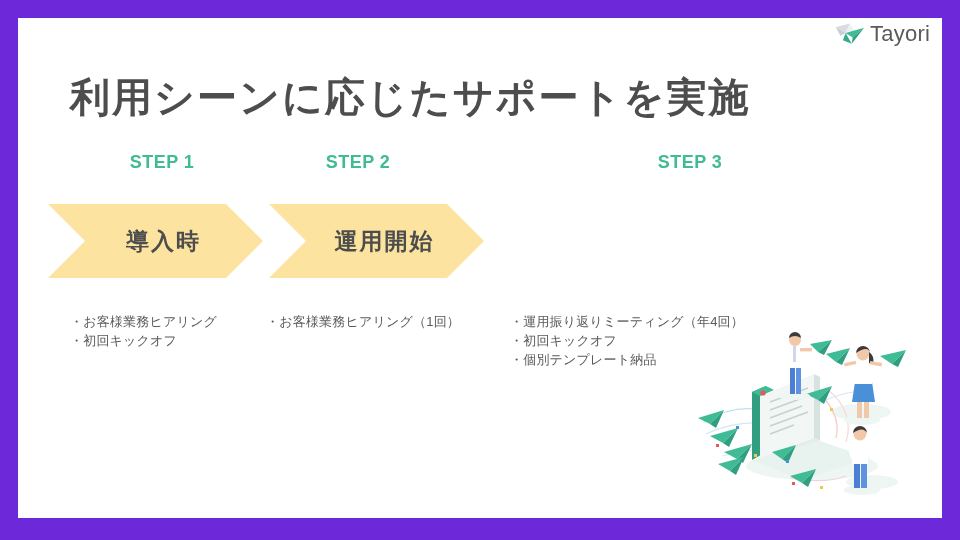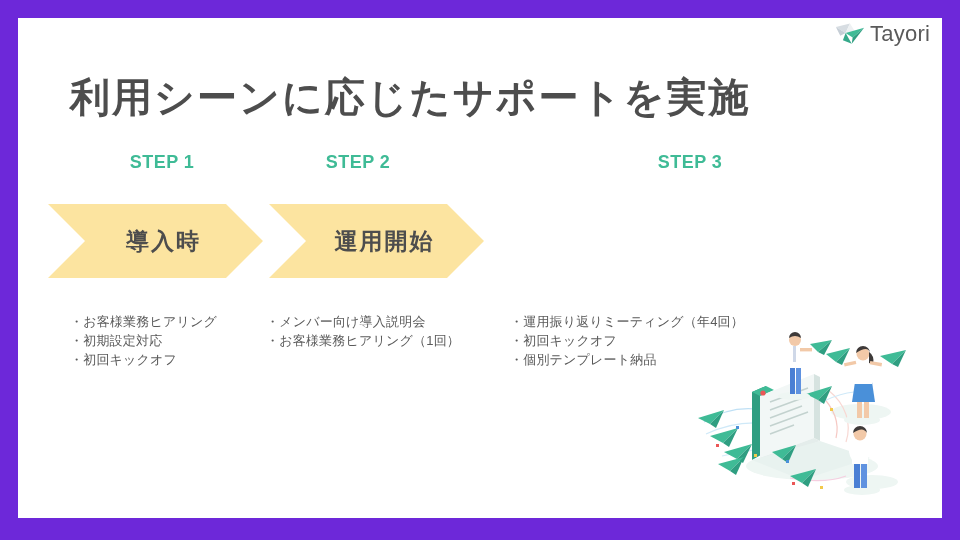--- a/index.html
+++ b/index.html
@@ -172,25 +172,23 @@
       <div class="chev c1">
         <span>導入時</span>
       </div>
       <div class="chev c2">
         <span>運用開始</span>
       </div>
     </div>
 
     <div class="bullets col1">
       <div>・お客様業務ヒアリング</div>
-      <div>・初期設定対応</div>
       <div>・初回キックオフ</div>
     </div>
     <div class="bullets col2">
-      <div>・メンバー向け導入説明会</div>
       <div>・お客様業務ヒアリング（1回）</div>
     </div>
     <div class="bullets col3">
       <div>・運用振り返りミーティング（年4回）</div>
       <div>・初回キックオフ</div>
       <div>・個別テンプレート納品</div>
     </div>
 
     <svg id="illustration" viewBox="0 0 240 180">
 

